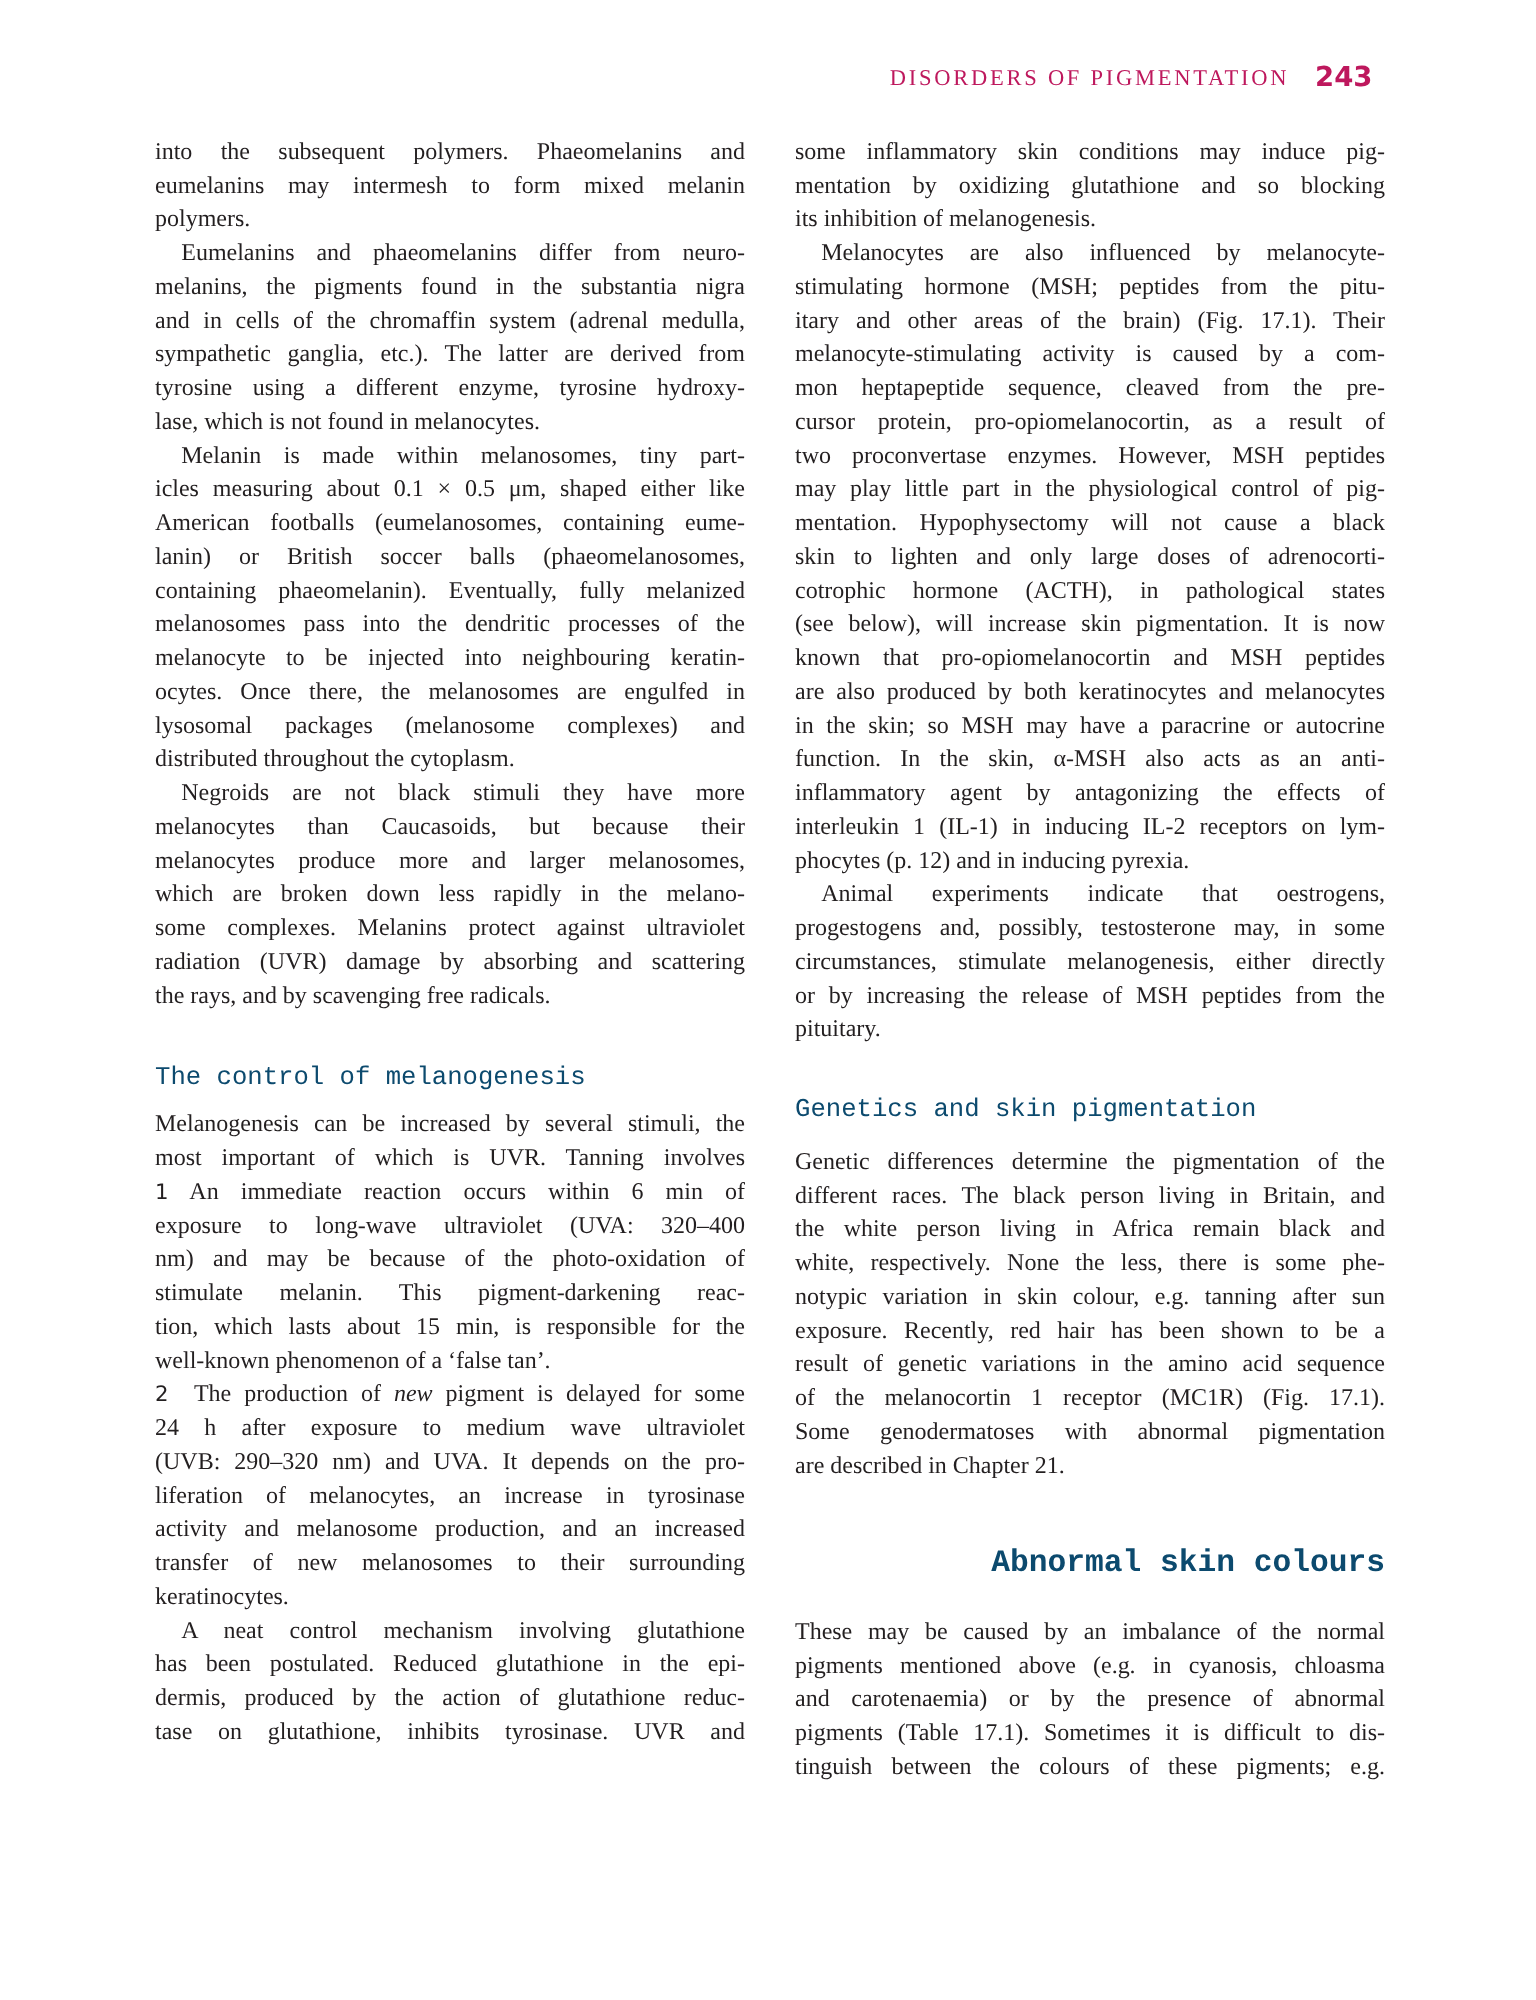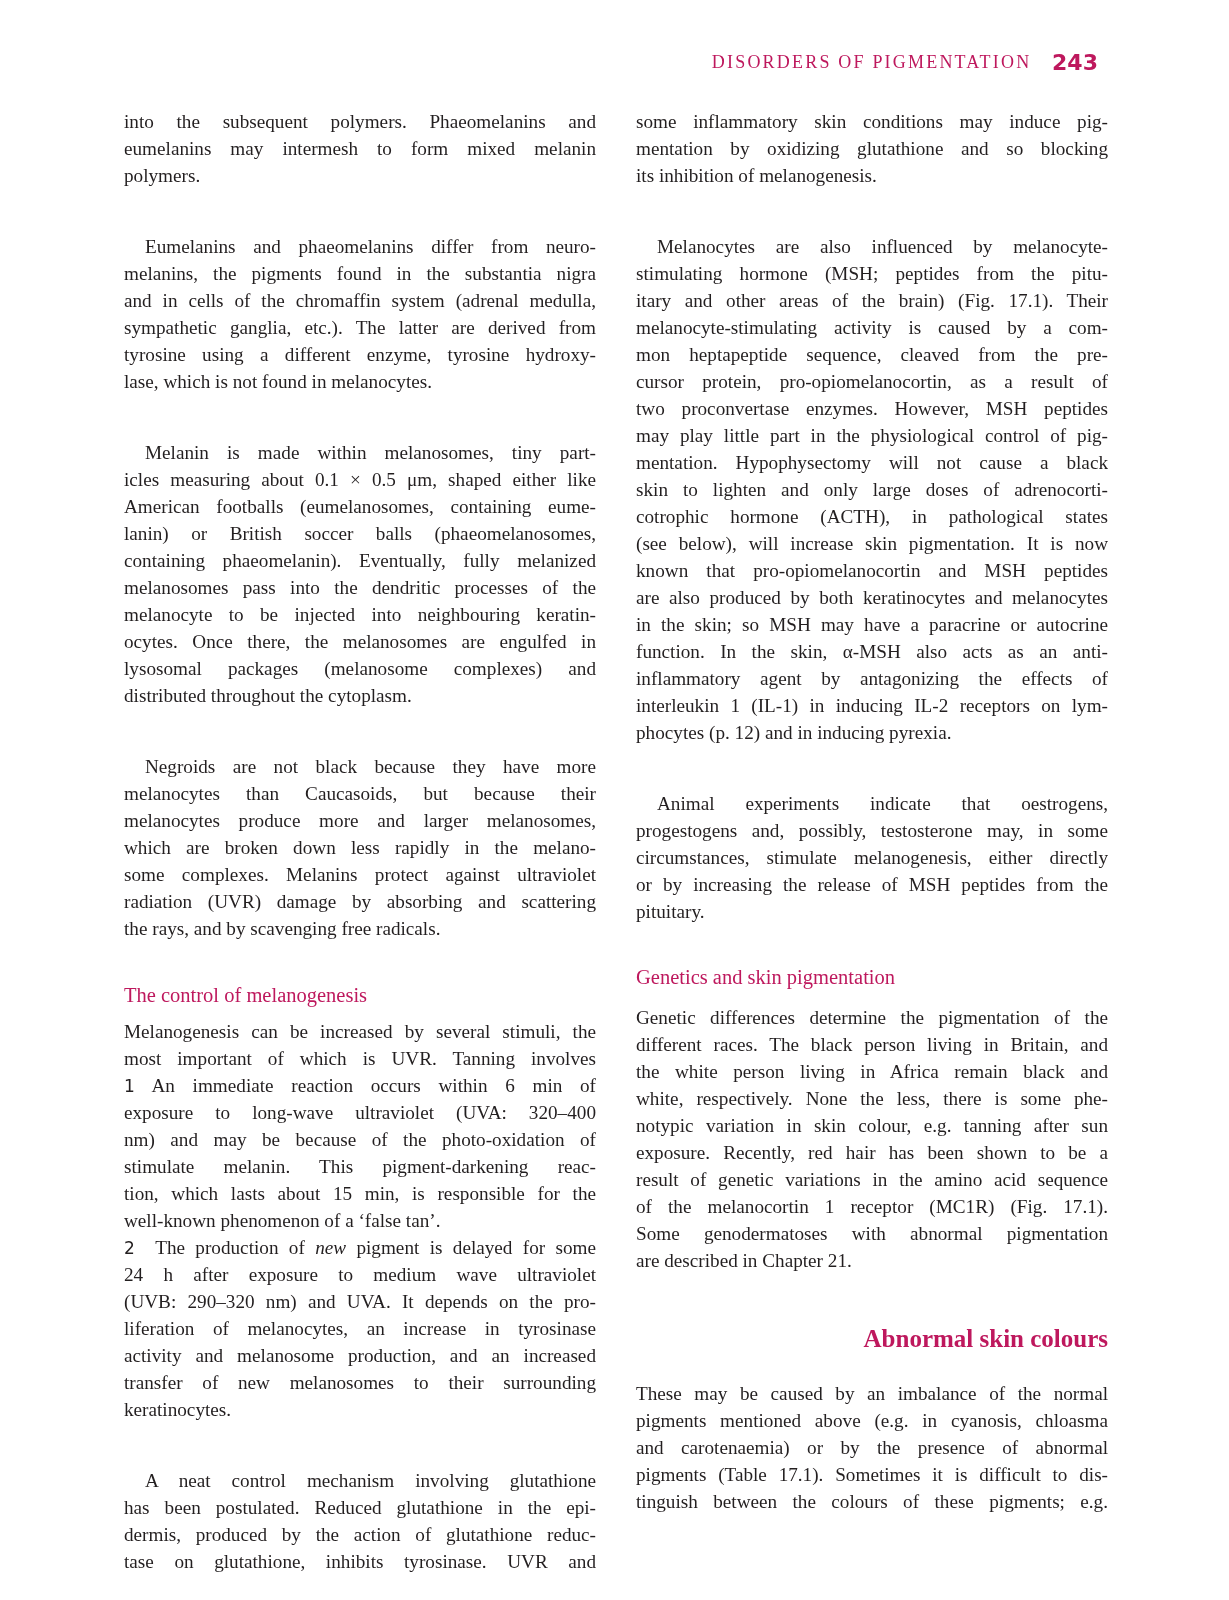--- a/index.html
+++ b/index.html
@@ -15,23 +15,23 @@
       font-size: 22px; letter-spacing: 0; margin-left: 14px; vertical-align: middle;
     }
     .column { position: absolute; width: 472px; font-family: "Liberation Serif", serif; font-size: 19.2px; }
     .col-left { left: 124px; top: 108px; }
     .col-right { left: 636px; top: 108px; }
     .line {
       height: 27px; line-height: 27px; white-space: nowrap;
       text-align: justify; text-align-last: justify; overflow: hidden;
     }
     .line.last { text-align-last: left; }
-    .line.indent { padding-left: 21px; margin-top: 44px; }
+    .line.indent { padding-left: 21px; }
     .heading {
-      font-family: Liberation Serif, serif; font-size: 20.5px; color: #be185d;
+      font-family: Liberation Mono, monospace; font-size: 20.5px; color: #0c4a6e;
       line-height: 30px; height: 30px; white-space: nowrap;
     }
     .heading.bold { font-weight: bold; font-size: 25px; text-align: right; }
     .num { font-family: "DejaVu Sans", sans-serif; font-size: 17px; }
     em { font-style: italic; }
   </style>
 </head>
 <body>
 
 <div class="running-head">
@@ -59,21 +59,21 @@
     <div class="line">American footballs (eumelanosomes, containing eume-</div>
     <div class="line">lanin) or British soccer balls (phaeomelanosomes,</div>
     <div class="line">containing phaeomelanin). Eventually, fully melanized</div>
     <div class="line">melanosomes pass into the dendritic processes of the</div>
     <div class="line">melanocyte to be injected into neighbouring keratin-</div>
     <div class="line">ocytes. Once there, the melanosomes are engulfed in</div>
     <div class="line">lysosomal packages (melanosome complexes) and</div>
     <div class="line last">distributed throughout the cytoplasm.</div>
   </div>
   <div>
-    <div class="line indent">Negroids are not black because they have more</div>
+    <div class="line indent">Negroids are not black stimuli they have more</div>
     <div class="line">melanocytes than Caucasoids, but because their</div>
     <div class="line">melanocytes produce more and larger melanosomes,</div>
     <div class="line">which are broken down less rapidly in the melano-</div>
     <div class="line">some complexes. Melanins protect against ultraviolet</div>
     <div class="line">radiation (UVR) damage by absorbing and scattering</div>
     <div class="line last">the rays, and by scavenging free radicals.</div>
   </div>
 
   <div style="height:38px"></div>
   <div class="heading">The control of melanogenesis</div>

